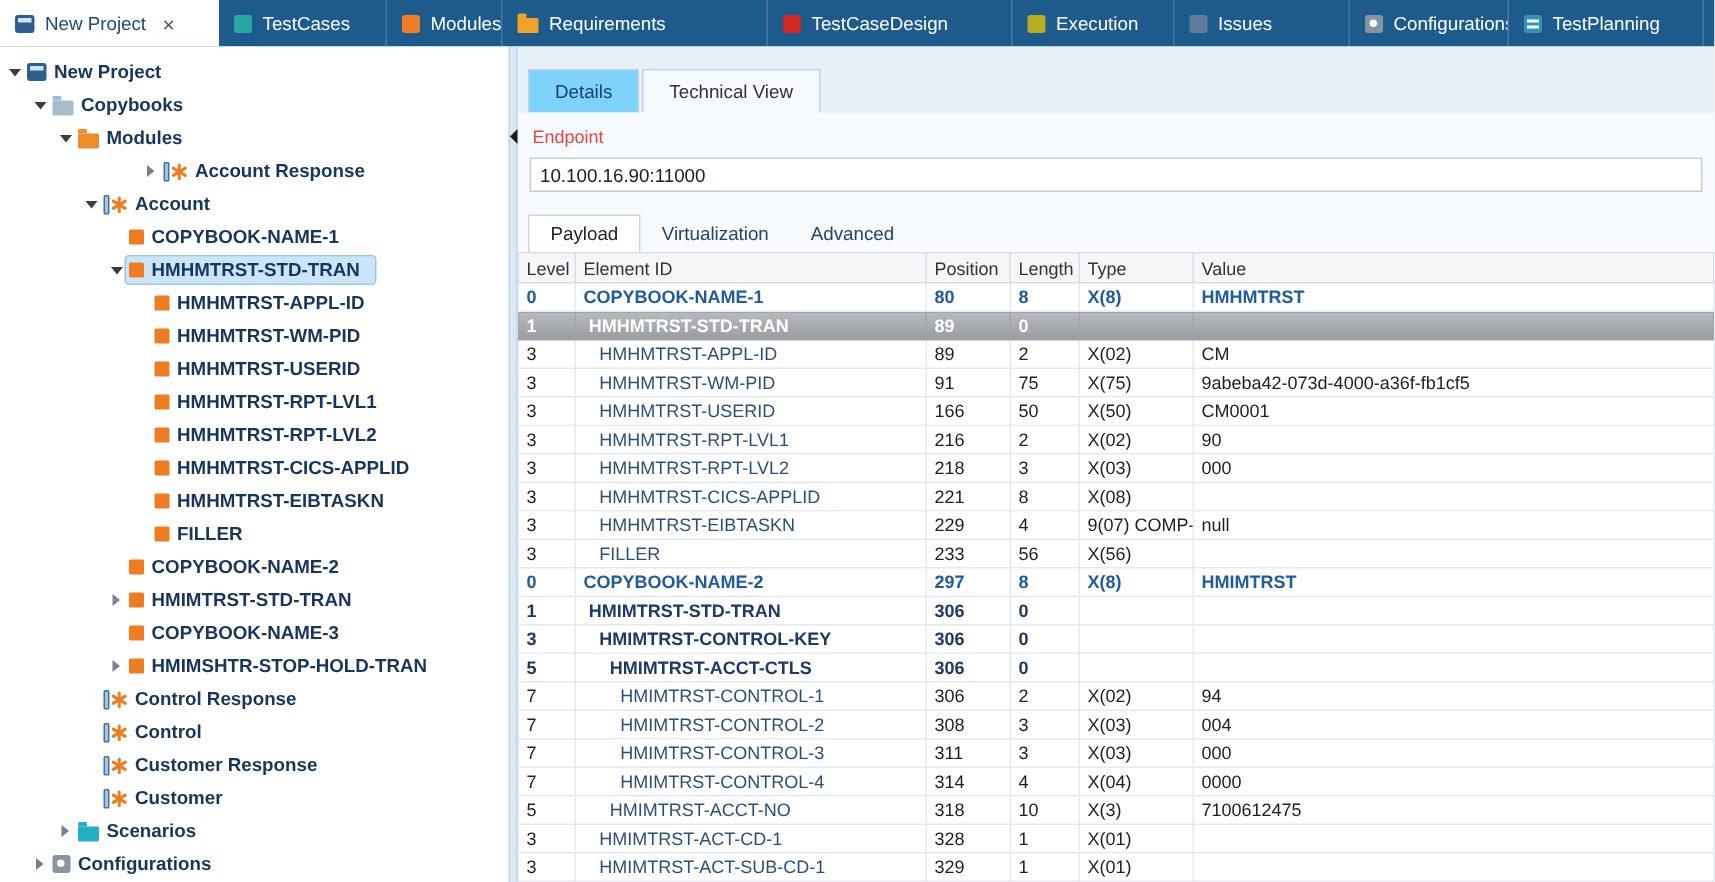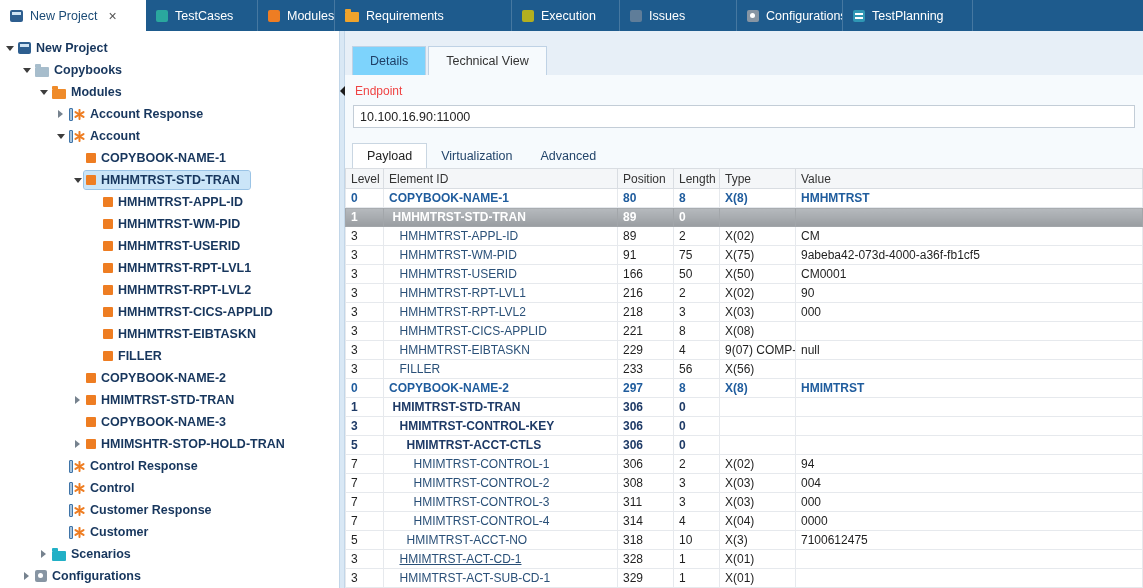--- a/index.html
+++ b/index.html
@@ -97,20 +97,24 @@
         <span class="tab-label">TestCases</span>
       </div>
       <div class="tab" style="width: 77px;">
         <span class="ic ic-sq" style="background:#ee7d23"></span>
         <span class="tab-label">Modules</span>
       </div>
       <div class="tab" style="width: 177px;">
         <span class="ic ic-folder" style="--c:#efa32b"></span>
         <span class="tab-label">Requirements</span>
       </div>
+      <div class="tab" style="width: 163px;">
+        <span class="ic ic-sq" style="background:#d02724"></span>
+        <span class="tab-label">TestCaseDesign</span>
+      </div>
       <div class="tab" style="width: 108px;">
         <span class="ic ic-sq" style="background:#b3af1f"></span>
         <span class="tab-label">Execution</span>
       </div>
       <div class="tab" style="width: 117px;">
         <span class="ic ic-sq" style="background:#5f7d99"></span>
         <span class="tab-label">Issues</span>
       </div>
       <div class="tab" style="width: 106px;">
         <span class="ic ic-config">
@@ -141,21 +145,21 @@
             <span class="tree-label">Copybooks</span>
           </span>
         </div>
         <div class="tree-row" style="padding-left: 38px;">
           <span class="twisty expanded"></span>
           <span class="tree-content">
             <span class="ic ic-folder" style="--c:#ef8b2a"></span>
             <span class="tree-label">Modules</span>
           </span>
         </div>
-        <div class="tree-row" style="padding-left: 55px;">
+        <div class="tree-row" style="padding-left: 55px; margin-left: 40px;">
           <span class="twisty collapsed"></span>
           <span class="tree-content">
             <span class="ic ic-copybook">
               <span class="cb-bar"></span>
               <svg class="cb-star" width="11" height="11" viewBox="0 0 12 12">
                 <line x1="6" y1="1" x2="6" y2="11"></line>
                 <line x1="1.6" y1="3.4" x2="10.4" y2="8.6"></line>
                 <line x1="1.6" y1="8.6" x2="10.4" y2="3.4"></line>
               </svg>
             </span>
@@ -542,21 +546,21 @@
               <tr class="">
                 <td class="cell-level">5</td>
                 <td class="cell-element-id" style="padding-left: 22.5px;">HMIMTRST-ACCT-NO</td>
                 <td class="cell-position">318</td>
                 <td class="cell-length">10</td>
                 <td class="cell-type">X(3)</td>
                 <td class="cell-value">7100612475</td>
               </tr>
               <tr class="">
                 <td class="cell-level">3</td>
-                <td class="cell-element-id" style="padding-left: 15.5px; text-decoration: underline;">HMIMTRST-ACT-CD-1</td>
+                <td class="cell-element-id" style="padding-left: 15.5px;">HMIMTRST-ACT-CD-1</td>
                 <td class="cell-position">328</td>
                 <td class="cell-length">1</td>
                 <td class="cell-type">X(01)</td>
                 <td class="cell-value"></td>
               </tr>
               <tr class="">
                 <td class="cell-level">3</td>
                 <td class="cell-element-id" style="padding-left: 15.5px;">HMIMTRST-ACT-SUB-CD-1</td>
                 <td class="cell-position">329</td>
                 <td class="cell-length">1</td>

